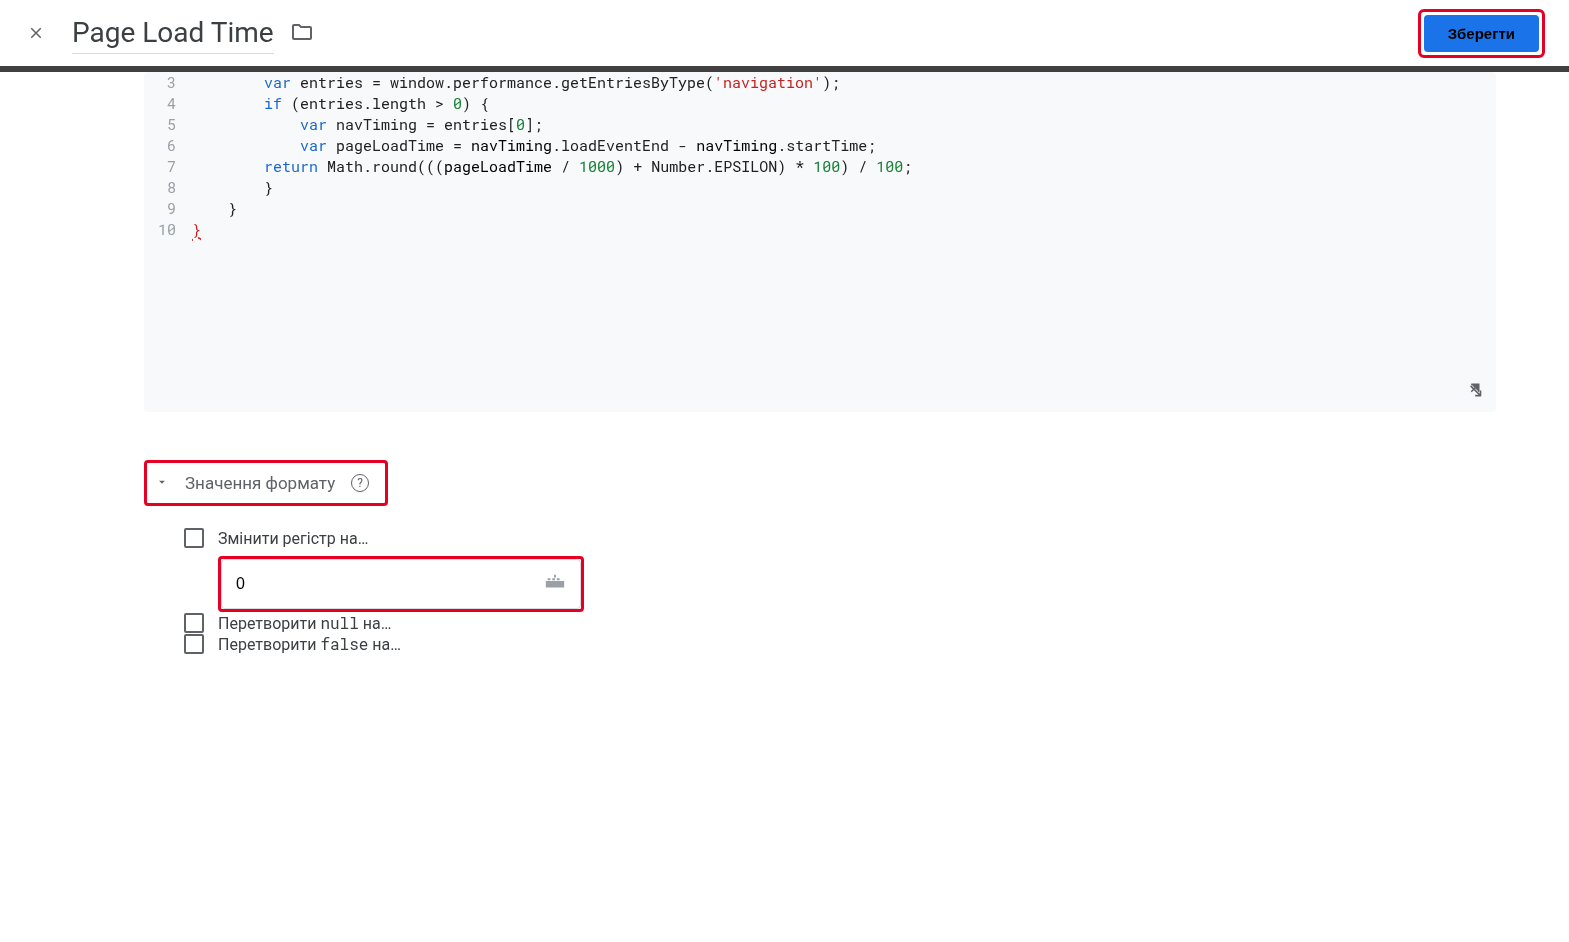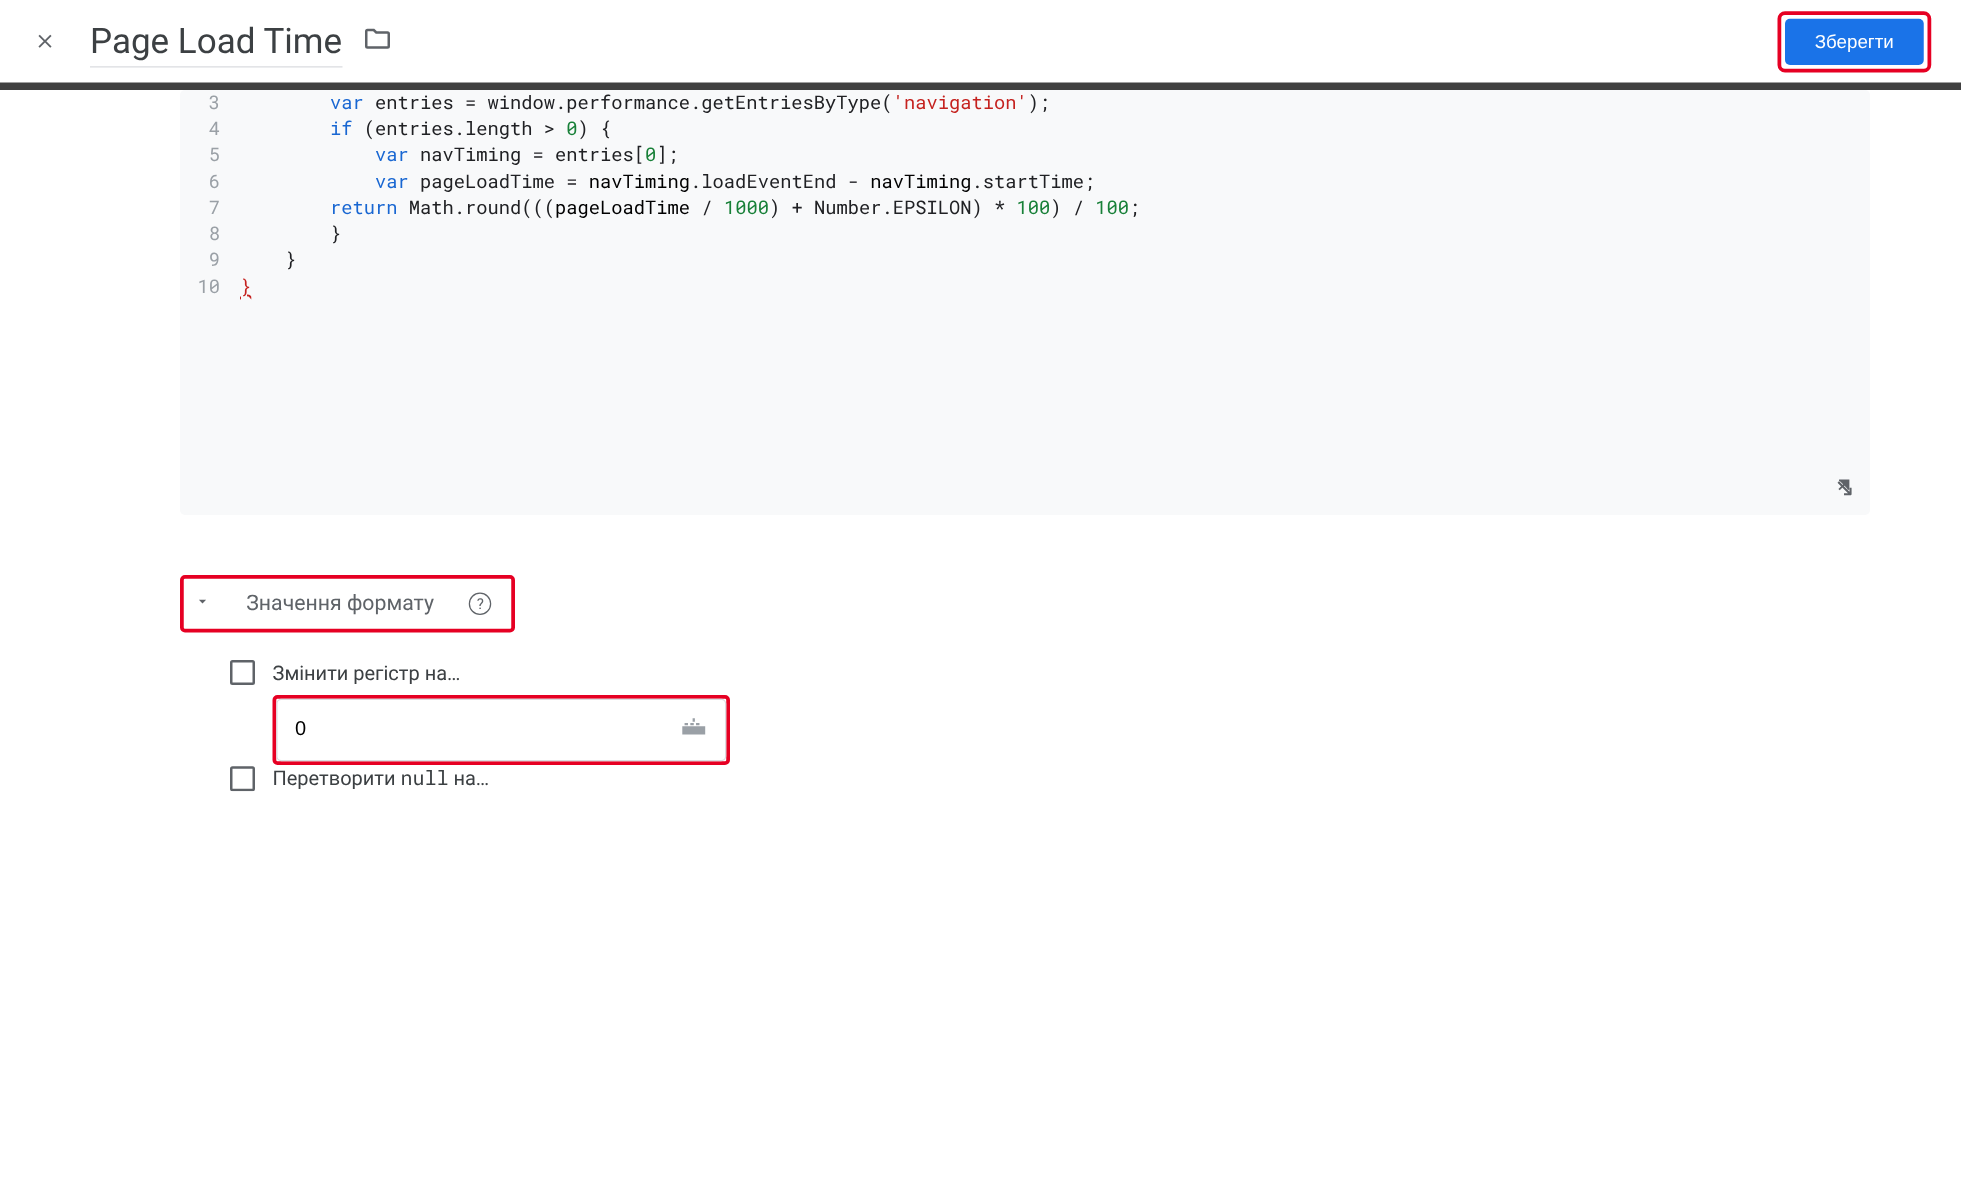--- a/index.html
+++ b/index.html
@@ -3,38 +3,38 @@
 <meta charset="utf-8">
 <style>
 * { box-sizing: border-box; margin: 0; padding: 0; }
 body { font-family: 'Google Sans', Roboto, Arial, sans-serif; background: #fff; color: #202124; font-size: 14px; }
 
 .header { display: flex; align-items: center; padding: 8px 24px; border-bottom: 6px solid #404040; height: 72px; }
 .close-btn { width: 24px; height: 24px; color: #5f6368; cursor: pointer; margin-right: 24px; display: flex; align-items: center; justify-content: center; font-size: 24px; }
 .title-wrap { display: flex; align-items: center; flex: 1; }
 .title { font-size: 28px; color: #3c4043; font-weight: 400; padding: 4px 0; border-bottom: 1px solid #dadce0; }
 .folder-icon { margin-left: 16px; color: #5f6368; }
-.save-btn { background: #1a73e8; color: #ffffff; border: none; padding: 10px 24px; font-size: 15px; font-weight: 400; border-radius: 4px; cursor: pointer; }
+.save-btn { background: #1a73e8; color: #000000; border: none; padding: 10px 24px; font-size: 15px; font-weight: 700; border-radius: 4px; cursor: pointer; }
 .highlight-save { border: 3px solid #e60023; border-radius: 6px; padding: 3px; }
 
 .content { padding: 0 24px; max-width: 1400px; margin: 0 0 0 120px; }
 
 .code-editor { background: #f8f9fa; border-radius: 4px; position: relative; margin-bottom: 48px; padding: 0; height: 340px; overflow: hidden; }
 .code-inner { display: flex; font-family: 'Roboto Mono', Consolas, monospace; font-size: 15px; line-height: 21px; padding: 0; }
 .gutter { text-align: right; color: #9aa0a6; padding: 0 8px; user-select: none; min-width: 40px; }
 .code-lines { padding-left: 8px; }
 .code-lines .line { white-space: pre; }
 .kw { color: #1967d2; }
 .str { color: #c5221f; }
 .num { color: #188038; }
 .var { color: #000000; }
 .err { color: #c5221f; text-decoration: wavy underline #c5221f; }
 .resize-icon { position: absolute; right: 12px; bottom: 10px; color: #5f6368; font-size: 20px; }
 
-.section-header { display: flex; align-items: center; gap: 28px; color: #5f6368; font-size: 17px; padding: 6px 4px; margin-bottom: 18px; }
+.section-header { display: flex; align-items: center; gap: 16px; color: #5f6368; font-size: 17px; padding: 6px 4px; margin-bottom: 18px; }
 .chevron { color: #5f6368; }
 .help-icon { width: 18px; height: 18px; border: 1.5px solid #5f6368; border-radius: 50%; display: inline-flex; align-items: center; justify-content: center; font-size: 12px; }
 .highlight-sec { border: 3px solid #e60023; border-radius: 4px; display: inline-flex; padding: 4px 12px 4px 4px; }
 
 .options { padding-left: 40px; display: flex; flex-direction: column; }
 .option-row { display: flex; align-items: center; gap: 14px; font-size: 16px; color: #3c4043; }
 .option-row.dim { color: #9aa0a6; }
 .checkbox { width: 20px; height: 20px; border: 2px solid #5f6368; border-radius: 2px; display: inline-flex; align-items: center; justify-content: center; flex-shrink: 0; }
 .checkbox.checked { background: #1a73e8; border-color: #1a73e8; color: #fff; }
 .mono { font-family: 'Roboto Mono', Consolas, monospace; }
@@ -139,15 +139,21 @@
       </span>
     </div>
 
     <div class="option-row">
       <span class="checkbox"></span>
       <span>
         <span>Перетворити </span><span class="mono">null</span><span> на…</span>
       </span>
     </div>
 
+    <div class="option-row">
+      <span class="checkbox"></span>
+      <span>
+        <span>Перетворити </span><span class="mono">false</span><span> на…</span>
+      </span>
+    </div>
 
   </div>
 </div>
 
 </body></html>

